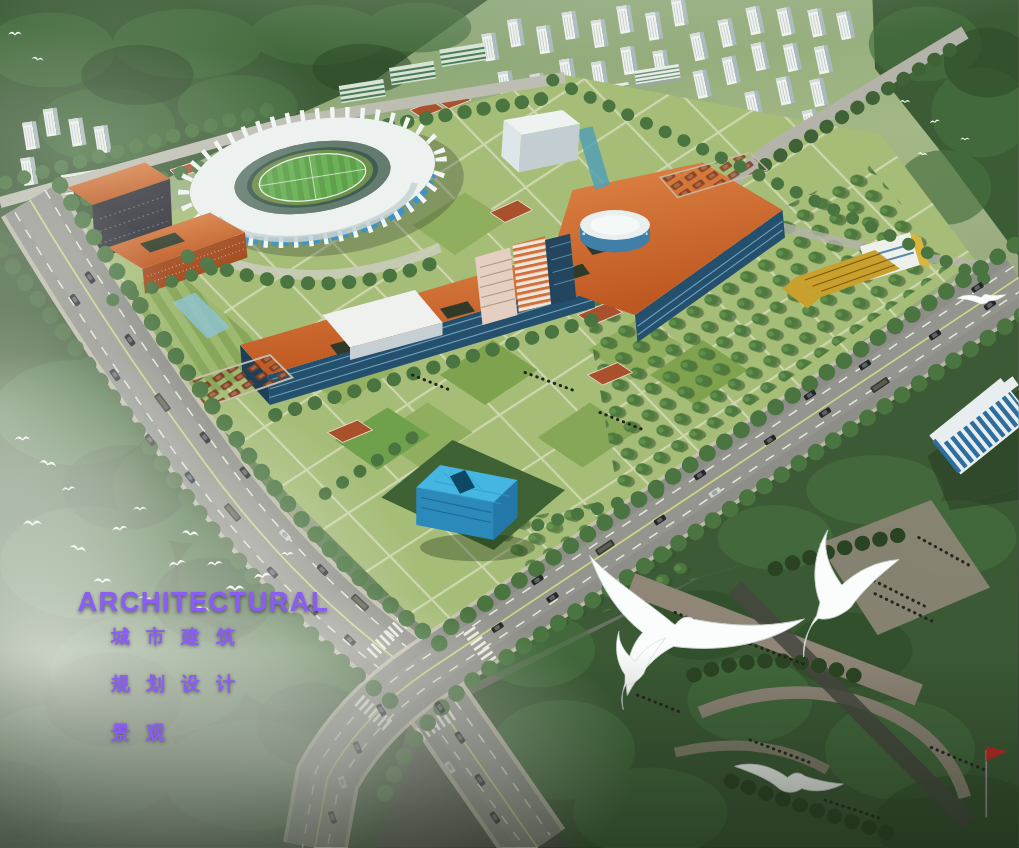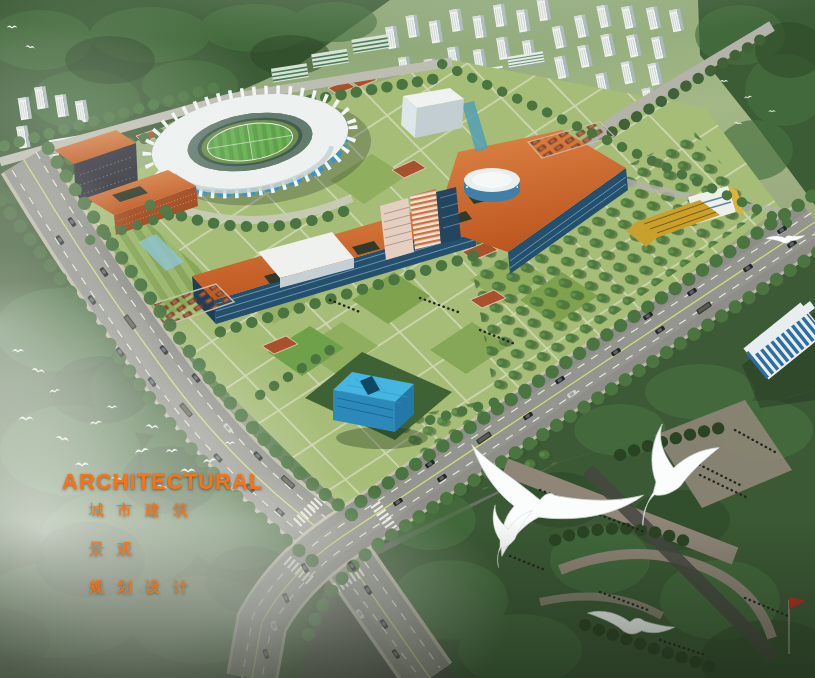--- a/index.html
+++ b/index.html
@@ -1,22 +1,22 @@
 <!DOCTYPE html>
 <html><head>
 <meta charset="utf-8">
 <style>
   html,body{margin:0;padding:0;background:#222;}
   #stage{position:relative;width:815px;height:678px;overflow:hidden;
          font-family:"Liberation Sans","DejaVu Sans",sans-serif;}
   #scene{position:absolute;left:0;top:0;}
-  .overlay-text{position:absolute;left:62px;top:470px;color:#f97316;
+  .overlay-text{position:absolute;left:62px;top:470px;color:#8b5cf6;
                 text-shadow:0 1px 3px rgba(8,18,8,.5);user-select:none;}
   .en-line{font-size:22px;font-weight:bold;letter-spacing:1px;line-height:24px;white-space:nowrap;}
-  .cn-line{font-size:15px;font-weight:normal;letter-spacing:13px;line-height:16px;white-space:nowrap;padding-left:27px;}
+  .cn-line{font-size:15px;font-weight:bold;letter-spacing:13px;line-height:16px;white-space:nowrap;padding-left:27px;}
   .cn-1{margin-top:8px;}
   .cn-2{margin-top:23px;}
   .cn-3{margin-top:22px;}
 </style>
 </head>
 <body>
 
 <div id="stage">
 <svg id="scene" width="815" height="678" viewBox="0 0 815 678" xmlns="http://www.w3.org/2000/svg">
   <defs>
@@ -499,16 +499,16 @@
     <ellipse cx="0" cy="330" rx="170" ry="190" fill="url(#mistR)" opacity="0.5"></ellipse>
     <ellipse cx="60" cy="120" rx="210" ry="130" fill="url(#mistR)" opacity="0.3"></ellipse>
     <ellipse cx="400" cy="-50" rx="520" ry="100" fill="url(#mistR)" opacity="0.25"></ellipse>
   </g>
   <rect x="0" y="520" width="815" height="158" fill="url(#botD)"></rect>
 </svg>
 
 <div class="overlay-text">
   <div class="en-line">ARCHITECTURAL</div>
   <div class="cn-line cn-1">城市建筑</div>
+  <div class="cn-line cn-3">规划设计</div>
   <div class="cn-line cn-2">景观</div>
-  <div class="cn-line cn-3">规划设计</div>
 </div>
 </div>
 
 </body></html>

